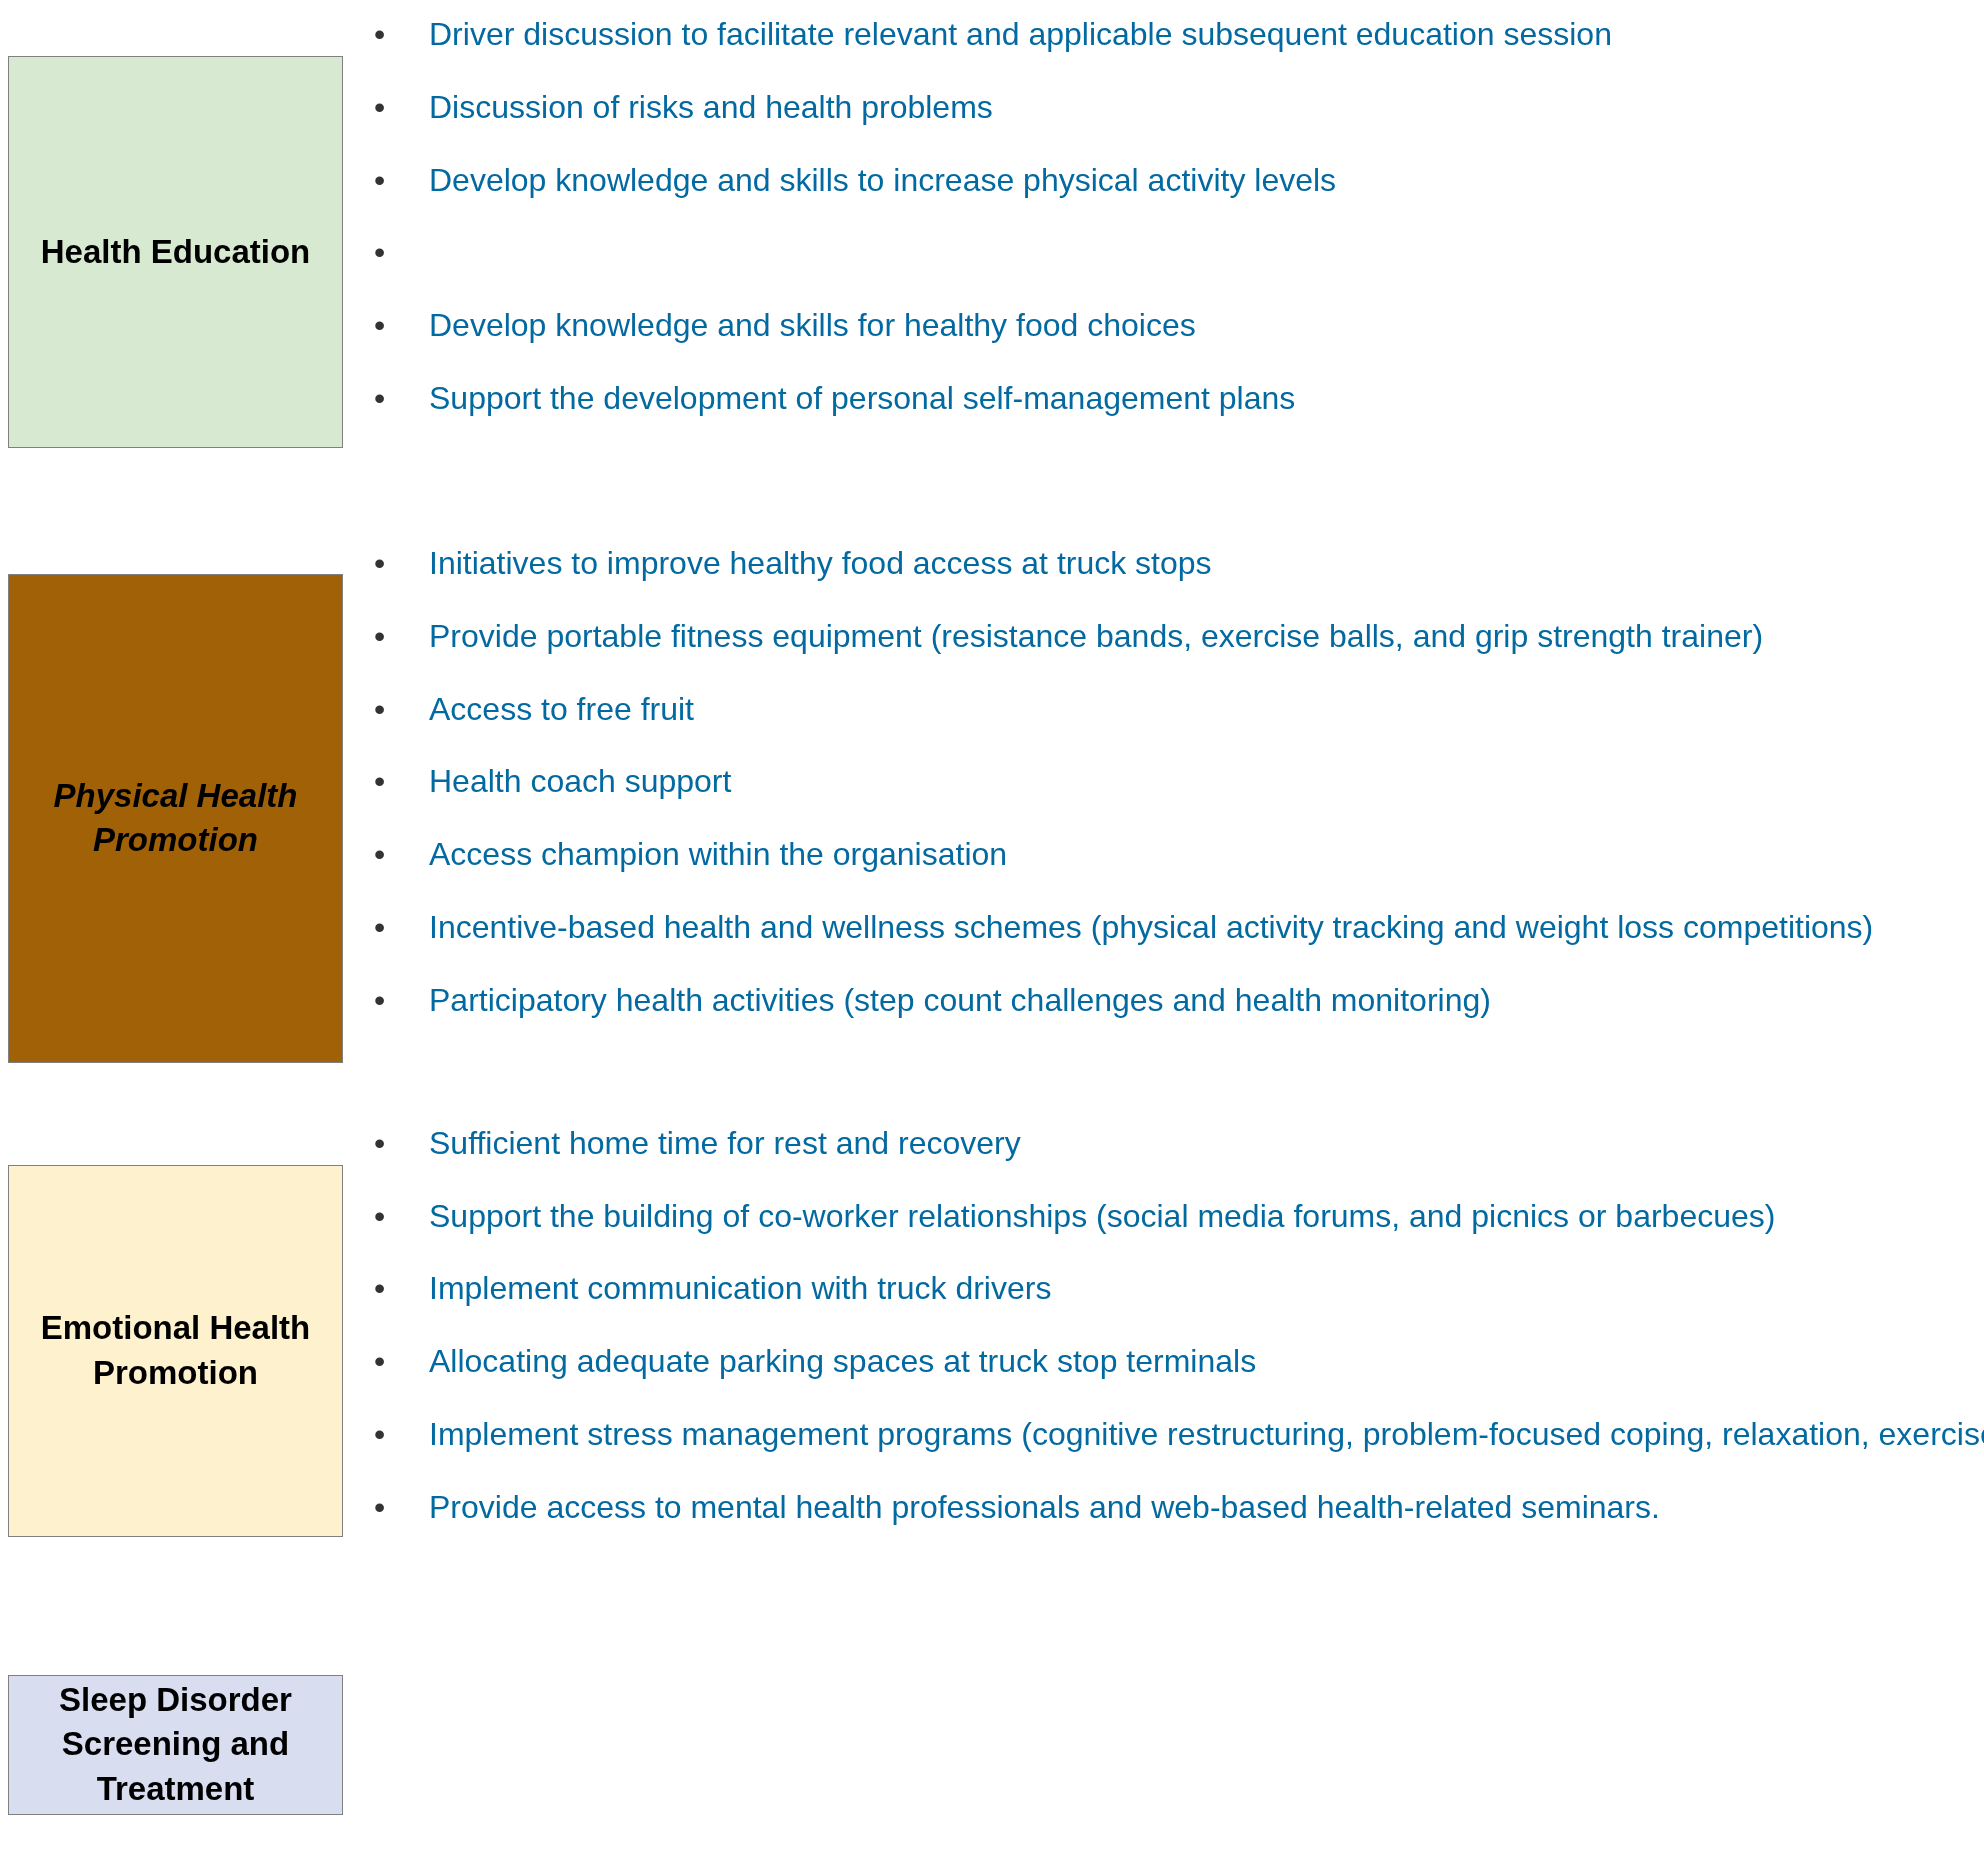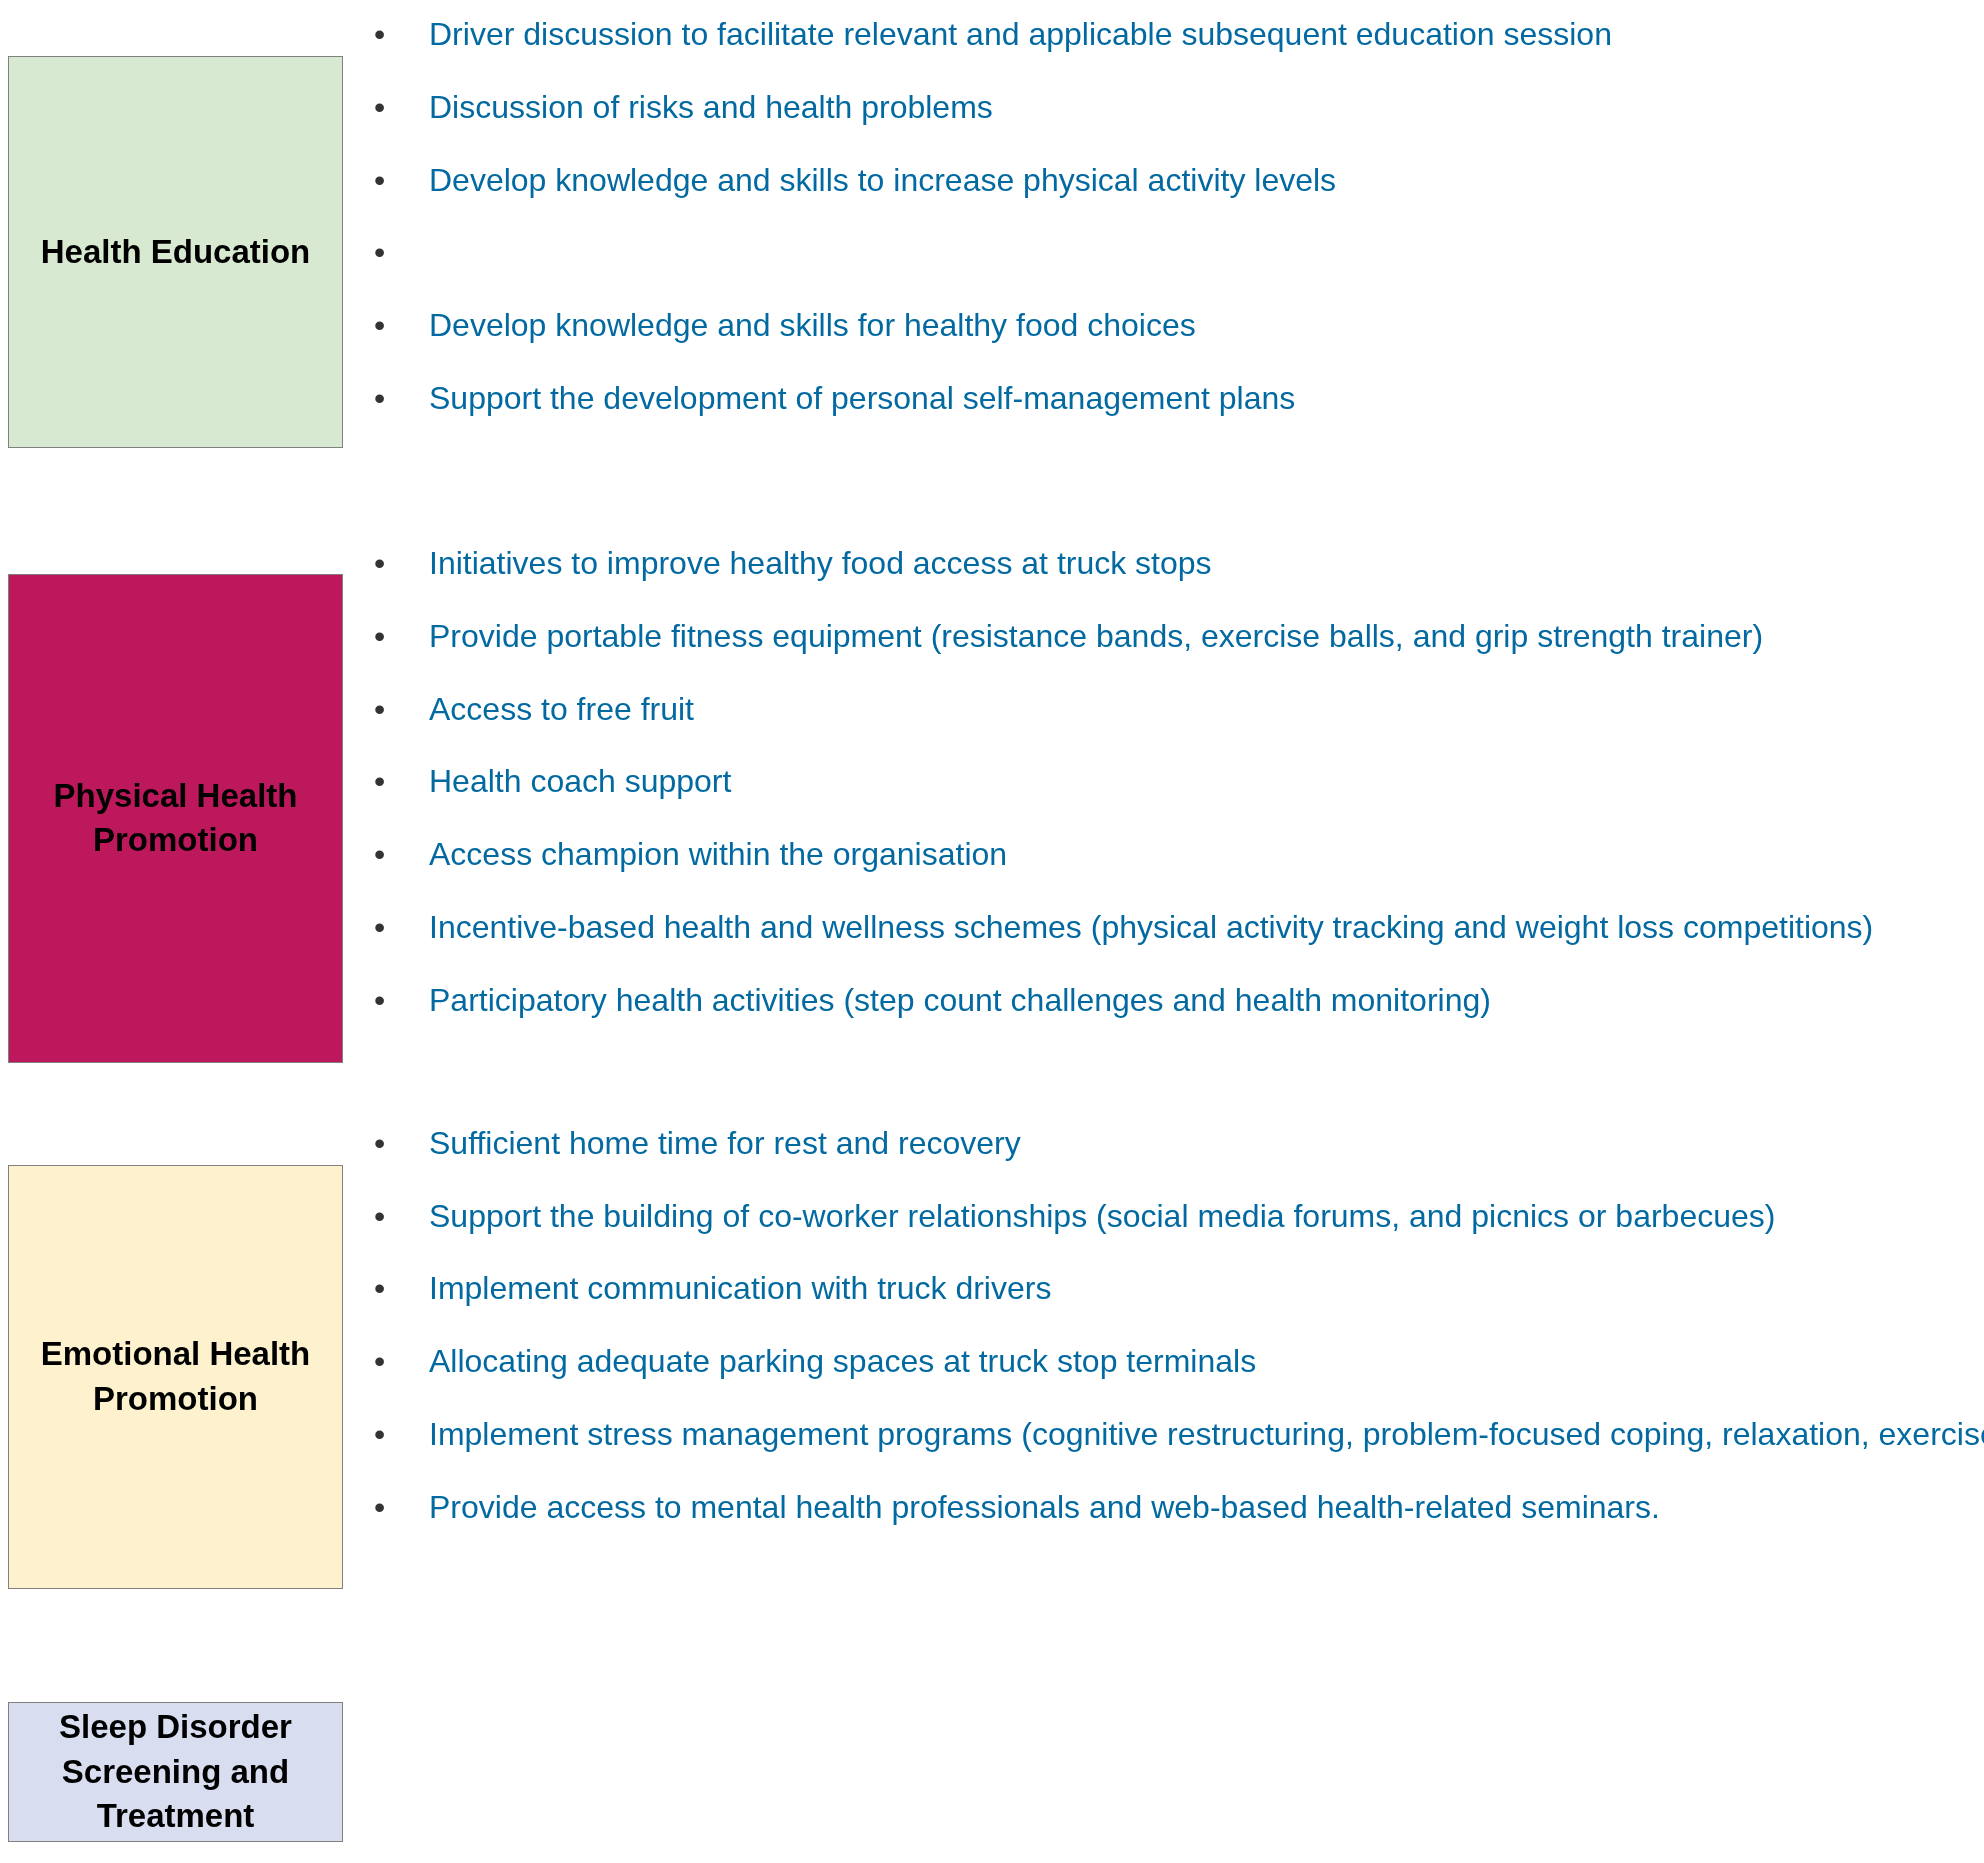--- a/index.html
+++ b/index.html
@@ -33,21 +33,21 @@
     font-weight: 700;
     color: #000000;
     font-size: 33px;
     line-height: 1.35;
     white-space: pre-line;
     padding: 5.7px;
     margin-top: 48px;
   }
   .h-1 { height: 392px; }
   .h-2 { height: 489px; }
-  .h-3 { height: 424px; }
+  .h-3 { height: 372px; }
   .h-4 { height: 140px; }
   .mb-1 { margin-bottom: 73px; }
   .mb-2 { margin-bottom: 54px; }
   .mb-3 { margin-bottom: 65px; }
   .mb-4 { margin-bottom: 72px; }
   .bullets {
     list-style: none;
     margin: 0;
     padding: 8px 0 0 31px;
   }
@@ -98,21 +98,21 @@
         <span class="btext">Develop knowledge and skills for healthy food choices</span>
       </li>
       <li>
         <span class="marker">•</span>
         <span class="btext">Support the development of personal self-management plans</span>
       </li>
     </ul>
   </div>
 
   <div class="row mb-2">
-    <div class="label-box h-2" style="background-color: #be185d;">Physical Health
+    <div class="label-box h-2" style="background-color: #a16207; font-style: italic;">Physical Health
 Promotion</div>
     <ul class="bullets" style="padding-top: 19.3px;">
       <li>
         <span class="marker">•</span>
         <span class="btext">Initiatives to improve healthy food access at truck stops</span>
       </li>
       <li>
         <span class="marker">•</span>
         <span class="btext">Provide portable fitness equipment (resistance bands, exercise balls, and grip strength trainer)</span>
       </li>

